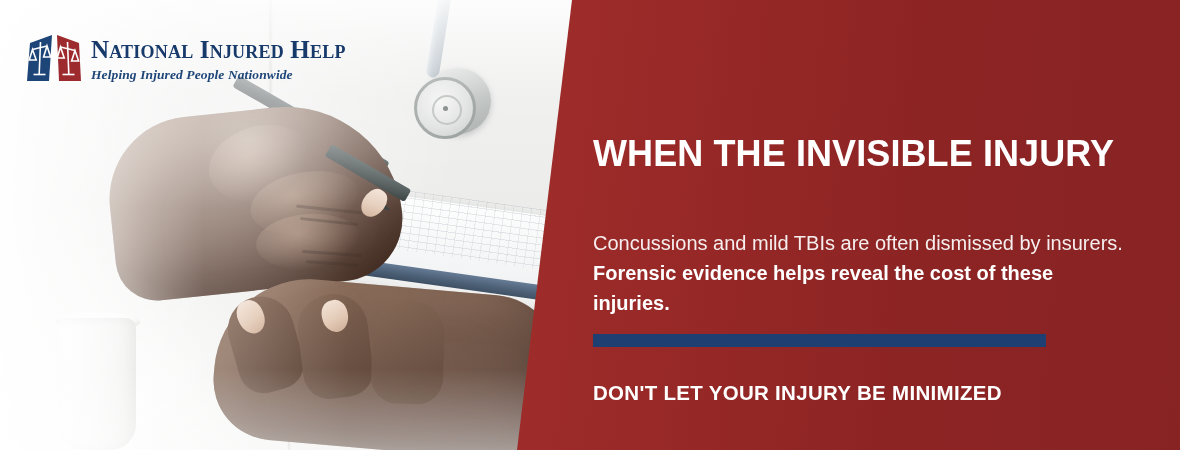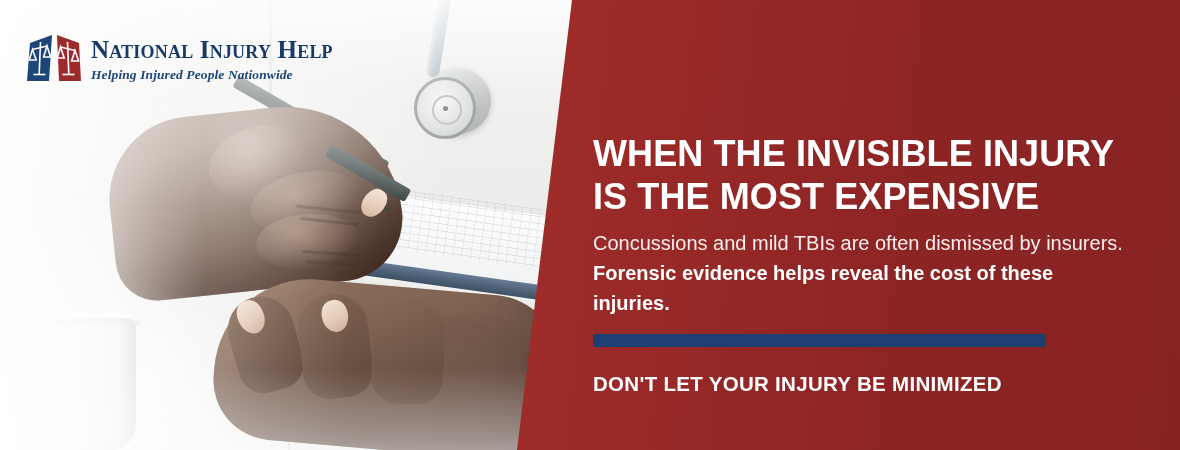--- a/index.html
+++ b/index.html
@@ -301,21 +301,21 @@
   }
   .subcopy b { font-weight: 700; color: #ffffff; }
   .divider {
     position: absolute;
     left: 0; top: 306px;
     width: 453px; height: 13px;
     background: #1e3f72;
   }
   .tagline {
     position: absolute;
-    left: 0; top: 344px;
+    left: 0; top: 353px;
     font-size: 20.5px;
     font-weight: 700;
     letter-spacing: .3px;
     white-space: nowrap;
   }
 </style>
 </head>
 <body>
 
 <div id="banner">
@@ -376,28 +376,27 @@
       </g>
       <g stroke="#ffffff" stroke-width="1.6" fill="none">
         <path d="M41.5 9 L42.8 41"></path>
         <path d="M34.5 14 L49 17.5"></path>
         <path d="M34.5 14 L31.2 25 L38.2 25 Z"></path>
         <path d="M49 17.5 L45.6 28 L52.6 28 Z"></path>
         <path d="M36.5 41.5 L48.5 41.5"></path>
       </g>
     </svg>
     <div class="logo-text">
-      <div class="logo-title">National Injury Help</div>
+      <div class="logo-title">National Injured Help</div>
       <div class="logo-tagline">Helping Injured People Nationwide</div>
     </div>
   </div>
 
   <div id="content">
     <div class="headline">
       <div>WHEN THE INVISIBLE INJURY</div>
-      <div>IS THE MOST EXPENSIVE</div>
     </div>
     <div class="subcopy"><span>Concussions and mild TBIs are often dismissed by insurers. </span><b>Forensic evidence helps reveal the cost of these injuries.</b></div>
     <div class="divider"></div>
     <div class="tagline">DON'T LET YOUR INJURY BE MINIMIZED</div>
   </div>
 
 </div>
 
 </body></html>

